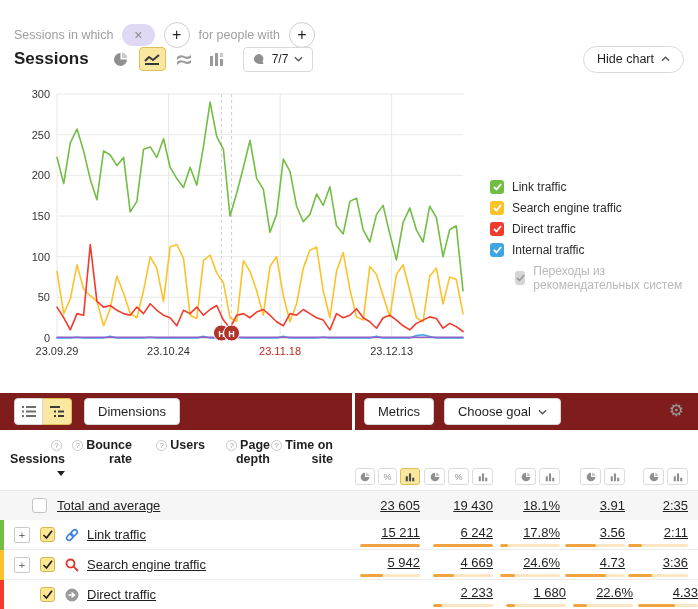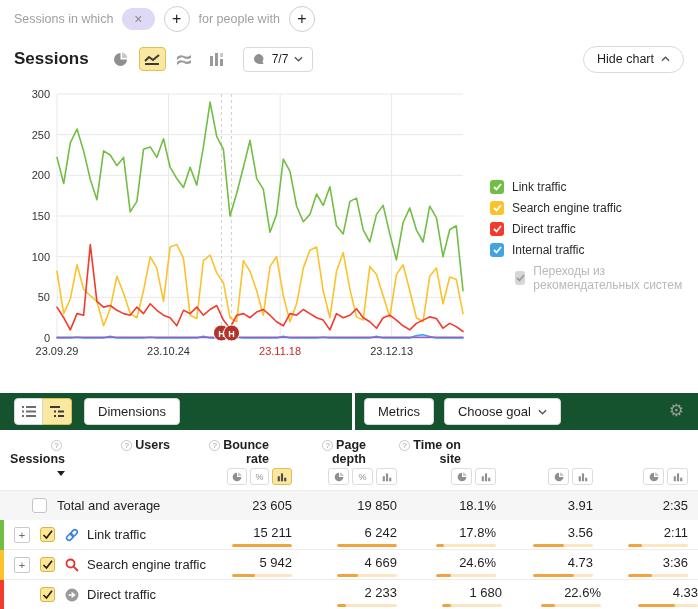--- a/index.html
+++ b/index.html
@@ -1,19 +1,19 @@
 <!DOCTYPE html>
 <html><head>
 <meta charset="utf-8">
 <style>
   * { margin:0; padding:0; box-sizing:border-box; }
   html,body { width:698px; height:609px; background:#fff; font-family:"Liberation Sans",sans-serif; color:#1f1f1f; overflow:hidden; position:relative; }
 
   
-  .filter-bar { position:absolute; top:4px; left:14px; right:10px; height:30px; display:flex; align-items:center; gap:9px; }
+  .filter-bar { position:absolute; top:20px; left:14px; right:10px; height:30px; display:flex; align-items:center; gap:9px; }
   .muted { color:#9f9f9f; font-size:12.5px; }
   .chip { background:#dfd9f6; border-radius:15px; padding:6px 12px; font-size:12.5px; color:#1f1f1f; display:flex; align-items:center; gap:7px; white-space:nowrap; }
   .chip .x { color:#8b8b8b; font-size:14px; cursor:pointer; line-height:10px; }
   .plus-btn { width:26px; height:26px; border:1px solid #cfcfcf; border-radius:50%; background:#fff; font-size:16px; color:#222; display:flex; align-items:center; justify-content:center; line-height:1; }
 
   
   .chart-header { position:absolute; top:44px; left:14px; right:14px; height:30px; display:flex; align-items:center; }
   .section-title { font-size:17px; font-weight:bold; margin-right:18px; }
   .ctype { width:27px; height:24px; display:flex; align-items:center; justify-content:center; border-radius:4px; margin-right:5px; background:transparent; border:1px solid transparent; }
   .ctype.active { background:#fbe8a0; border-color:#ddbe58; }
@@ -24,50 +24,50 @@
 
   
   .chart-wrap { position:absolute; top:86px; left:14px; }
   .legend { position:absolute; left:490px; top:180px; display:flex; flex-direction:column; gap:7px; }
   .legend-item { display:flex; align-items:center; gap:8px; font-size:12px; color:#2b2b2b; }
   .lcheck { width:14px; height:14px; border-radius:3px; display:flex; align-items:center; justify-content:center; }
   .legend-item.disabled { color:#b9b9b9;padding-left:25px; }
 
   
   .table-section { position:absolute; top:393px; left:0; right:0; bottom:0; font-size:13px; }
-  .toolbar { height:37px; background:#14532d; display:flex; align-items:center; position:relative; }
+  .toolbar { height:37px; background:#7f1d1d; display:flex; align-items:center; position:relative; }
   .toolbar .left { display:flex; align-items:center; padding-left:14px; width:352px; }
   .toolbar .divider { width:3px; height:100%; background:#fff; }
   .toolbar .right { display:flex; align-items:flex-end; padding-left:9px; flex:1; }
   .seg { display:flex; }
   .seg .seg-btn { width:29px; height:27px; border:1px solid #d6d6d6; background:#fff; display:flex; align-items:center; justify-content:center; }
   .seg .seg-btn:first-child { border-radius:4px 0 0 4px; }
   .seg .seg-btn:last-child { border-radius:0 4px 4px 0; border-left:none; }
   .seg .seg-btn.active { background:#fbe8a0; border-color:#ddbe58; }
   .tb-btn { border:1px solid #d6d6d6; border-radius:4px; background:#fff; height:27px; padding:0 13px; display:flex; align-items:center; gap:7px; font-size:13px; color:#1f1f1f; margin-left:10px; }
   .tb-btn.first { margin-left:12px; }
   .gear { position:absolute; right:14px; top:9px; color:#9a9a9a; font-size:17px; line-height:1; }
 
-  .num-cols { display:flex;gap:32px; }
+  .num-cols { display:flex; }
   .ncell { text-align:right; }
   .c0 { width:65px; } .c1 { width:73px; } .c2 { width:67px; } .c3 { width:65px; } .c4 { width:73px; padding-right:10px; }
 
   .hdr-row { display:flex; height:33px; align-items:flex-start; padding-top:8px; }
   .hdr-name { flex:1; display:flex; align-items:center; gap:14px; padding-left:20px; font-weight:bold; font-size:13px; }
   .hdr-row .ncell { font-weight:bold; font-size:12.5px; line-height:14px; }
   .hq { display:inline-block; width:11px; height:11px; border:1px solid #c9c9c9; border-radius:50%; color:#9c9c9c; font-size:8px; line-height:10px; text-align:center; font-weight:normal; margin-right:3px; vertical-align:1px; }
   .sort-desc { display:inline-block; width:0; height:0; border-left:4px solid transparent; border-right:4px solid transparent; border-top:5px solid #1f1f1f; margin-left:5px; vertical-align:1px; }
 
   .toggles-row { display:flex; height:28px; align-items:center; border-bottom:1px solid #ececec; }
   .toggles-row .spacer { flex:1; }
   .tgl-group { display:flex; justify-content:flex-end; gap:3px; }
   .tgl { width:21px; height:17px; border:1px solid #dcdcdc; border-radius:3px; background:#fff; display:flex; align-items:center; justify-content:center; color:#8f8f8f; font-size:9px; }
   .tgl.active { background:#fbe8a0; border-color:#ddbe58; }
 
-  .trow { display:flex; align-items:center; position:relative; border-bottom:1px solid #ececec; }
+  .trow { display:flex; align-items:center; position:relative; border-bottom:1px solid #ececec;text-decoration:underline; }
   .trow.total { height:29px; background:#f6f6f6; border-bottom:none; }
   .trow.data { height:30px; background:#fff; }
   .strip { position:absolute; left:0; top:0; bottom:-1px; width:4px; }
   .name-cell { flex:1; display:flex; align-items:center; }
   .slot-plus { width:16px; height:16px; margin-left:14px; }
   .expander { width:16px; height:16px; border:1px solid #c9c9c9; border-radius:2px; background:#fff; color:#6b6b6b; font-size:11px; line-height:14px; text-align:center; }
   .cb { width:15px; height:15px; border-radius:3px; display:flex; align-items:center; justify-content:center; margin-left:10px; }
   .cb.checked { background:#ffe792; border:1px solid #d5b655; }
   .cb.unchecked { background:#fff; border:1px solid #c4c4c4; }
   .row-icon { width:15px; height:15px; margin-left:9px; display:flex; align-items:center; justify-content:center; }
@@ -267,22 +267,22 @@
             <polyline points="1,1 5,5 9,1" fill="none" stroke="#555" stroke-width="1.5"></polyline>
           </svg>
       </button>
     </div>
     <span class="gear">⚙</span>
   </div>
 
   <div class="hdr-row">
     <div class="num-cols">
       <div class="ncell c0"><span class="hq">?</span><span>Sessions</span><span class="sort-desc"></span></div>
+      <div class="ncell c2"><span class="hq">?</span><span>Bounce rate</span></div>
       <div class="ncell c1"><span class="hq">?</span><span>Users</span></div>
-      <div class="ncell c2"><span class="hq">?</span><span>Bounce rate</span></div>
       <div class="ncell c3"><span class="hq">?</span><span>Page depth</span></div>
       <div class="ncell c4"><span class="hq">?</span><span>Time on site</span></div>
     </div>
   </div>
 
   <div class="toggles-row">
     <div class="spacer"></div>
     <div class="num-cols">
       <div class="ncell c0">
           <div class="tgl-group">
@@ -374,21 +374,21 @@
     </div>
   </div>
 
   <div class="trow total">
     <div class="name-cell">
       <span class="cb unchecked"></span>
       <span class="row-label">Total and average</span>
     </div>
     <div class="num-cols">
       <div class="ncell c0 val">23 605</div>
-      <div class="ncell c1 val">19 850</div>
+      <div class="ncell c1 val">19 430</div>
       <div class="ncell c2 val">18.1%</div>
       <div class="ncell c3 val">3.91</div>
       <div class="ncell c4 val">2:35</div>
     </div>
   </div>
 
   <div class="trow data">
     <span class="strip" style="background: rgb(114, 190, 68);"></span>
     <div class="name-cell">
       <span class="slot-plus"><button class="expander">+</button></span>

